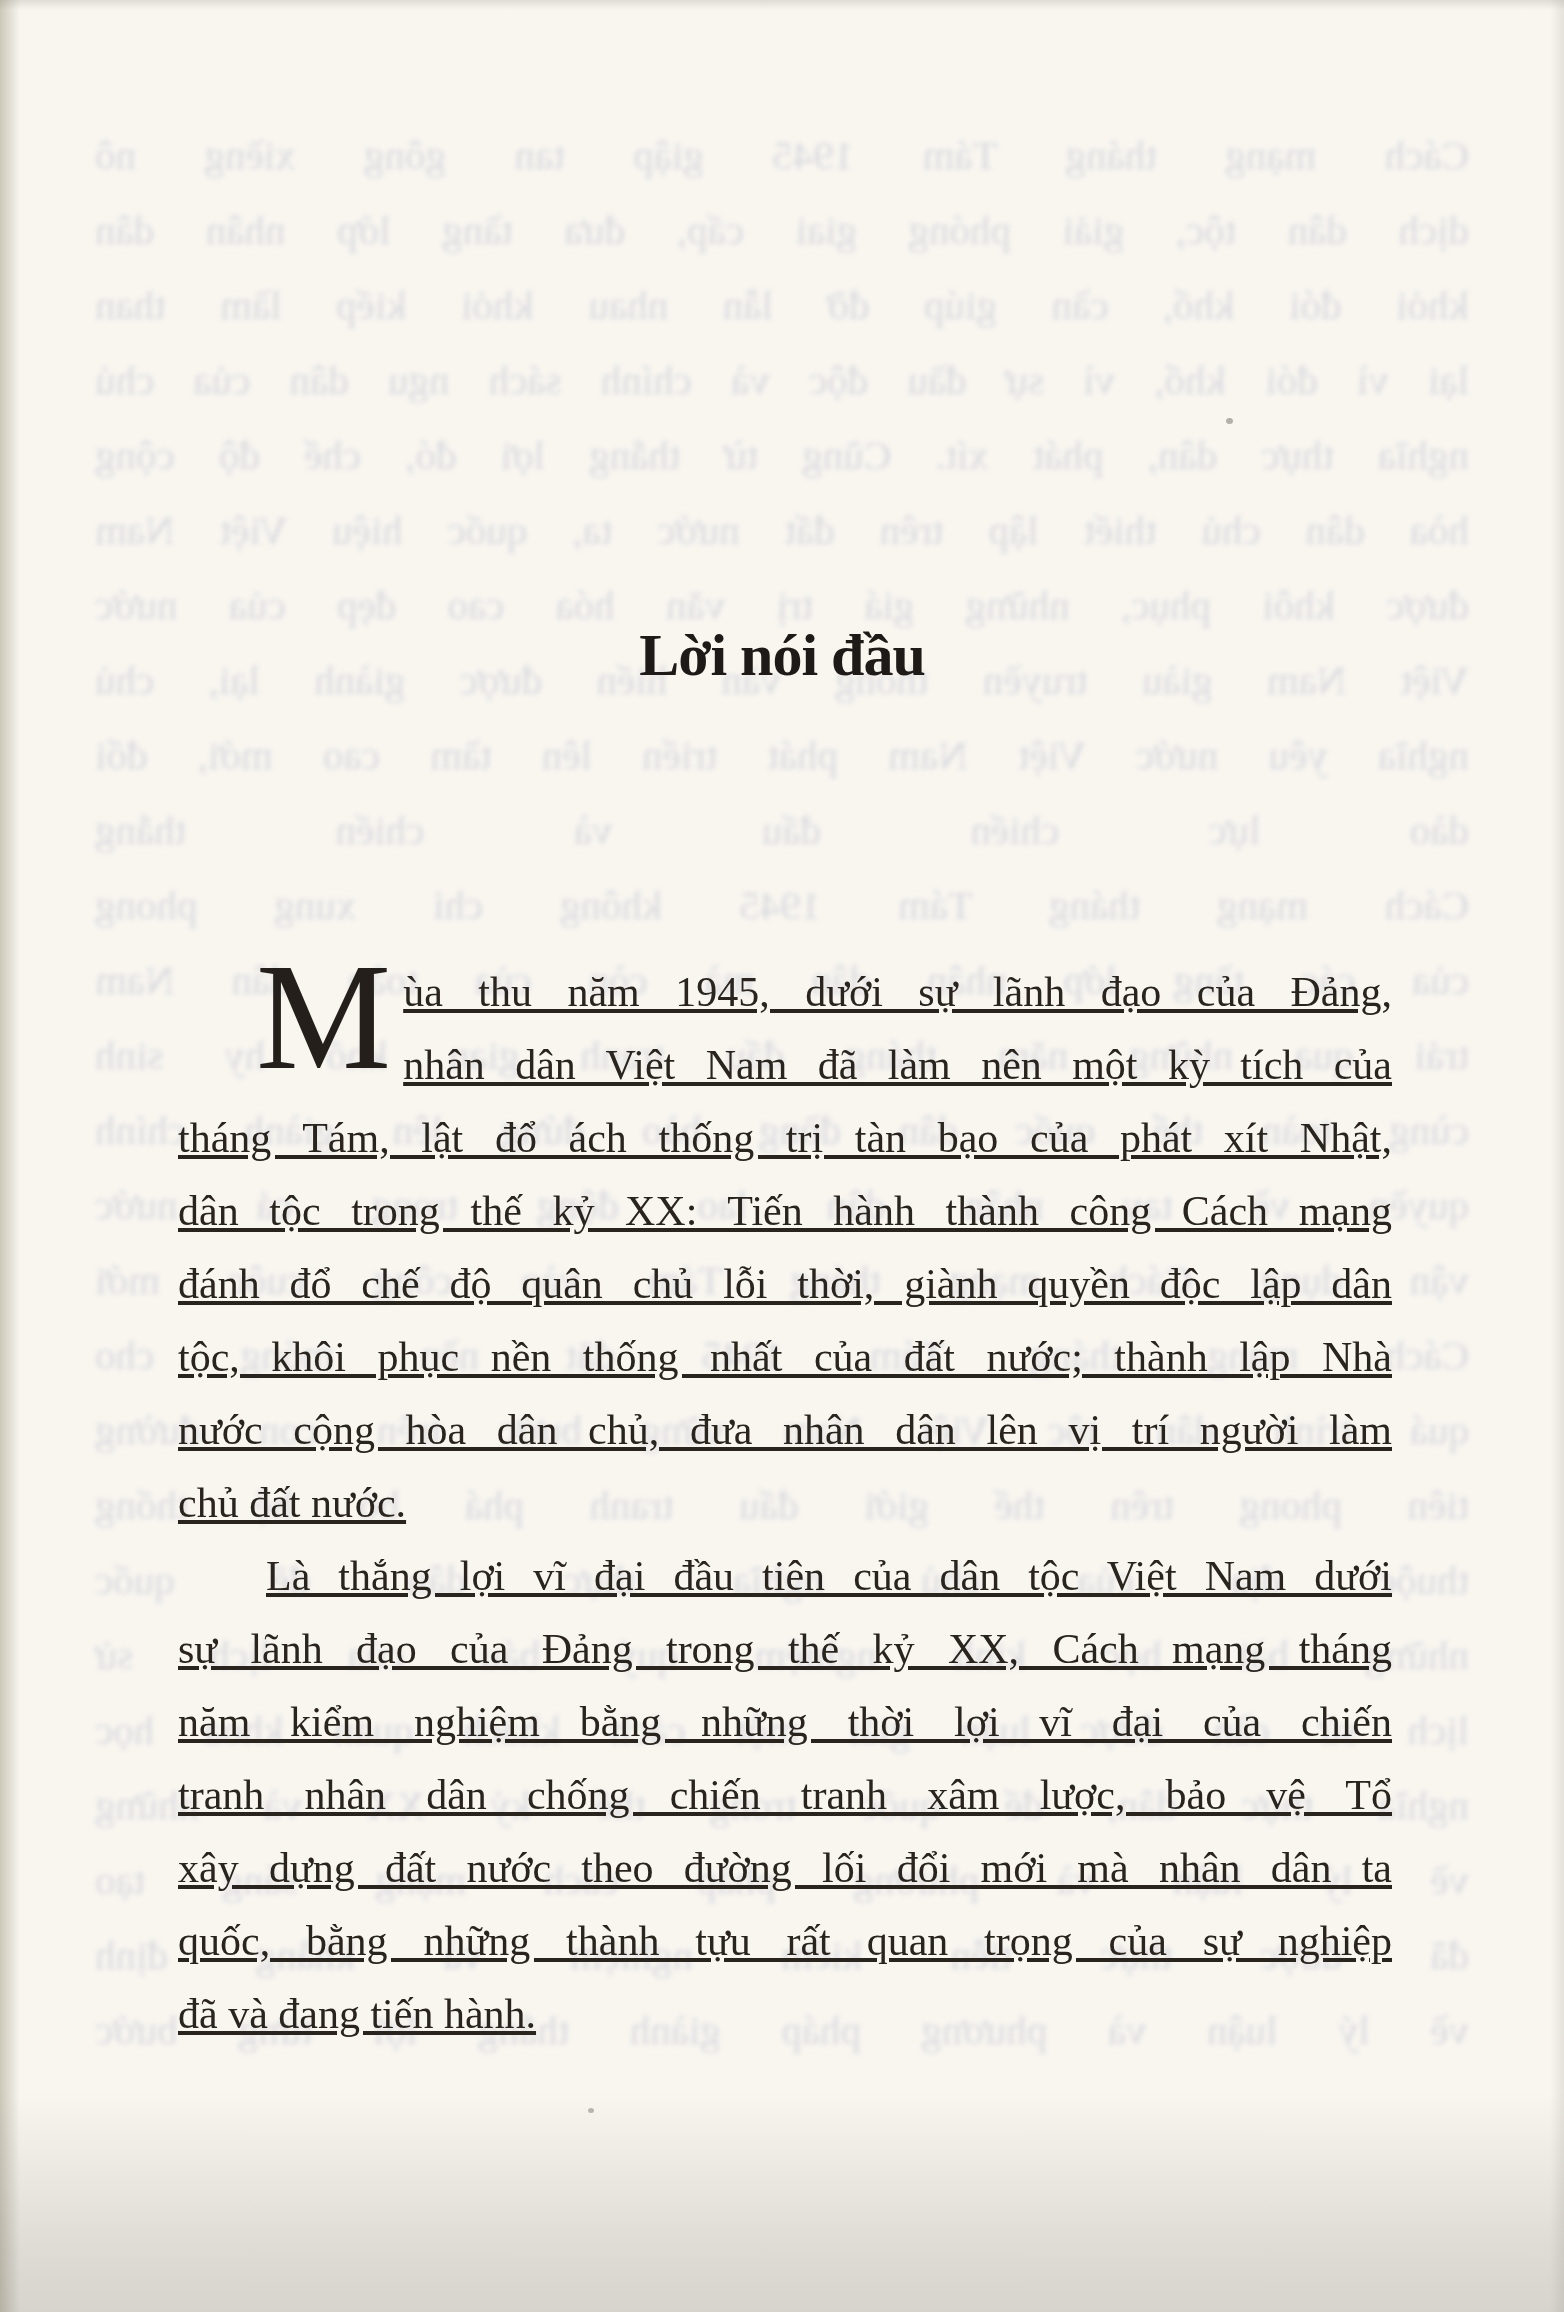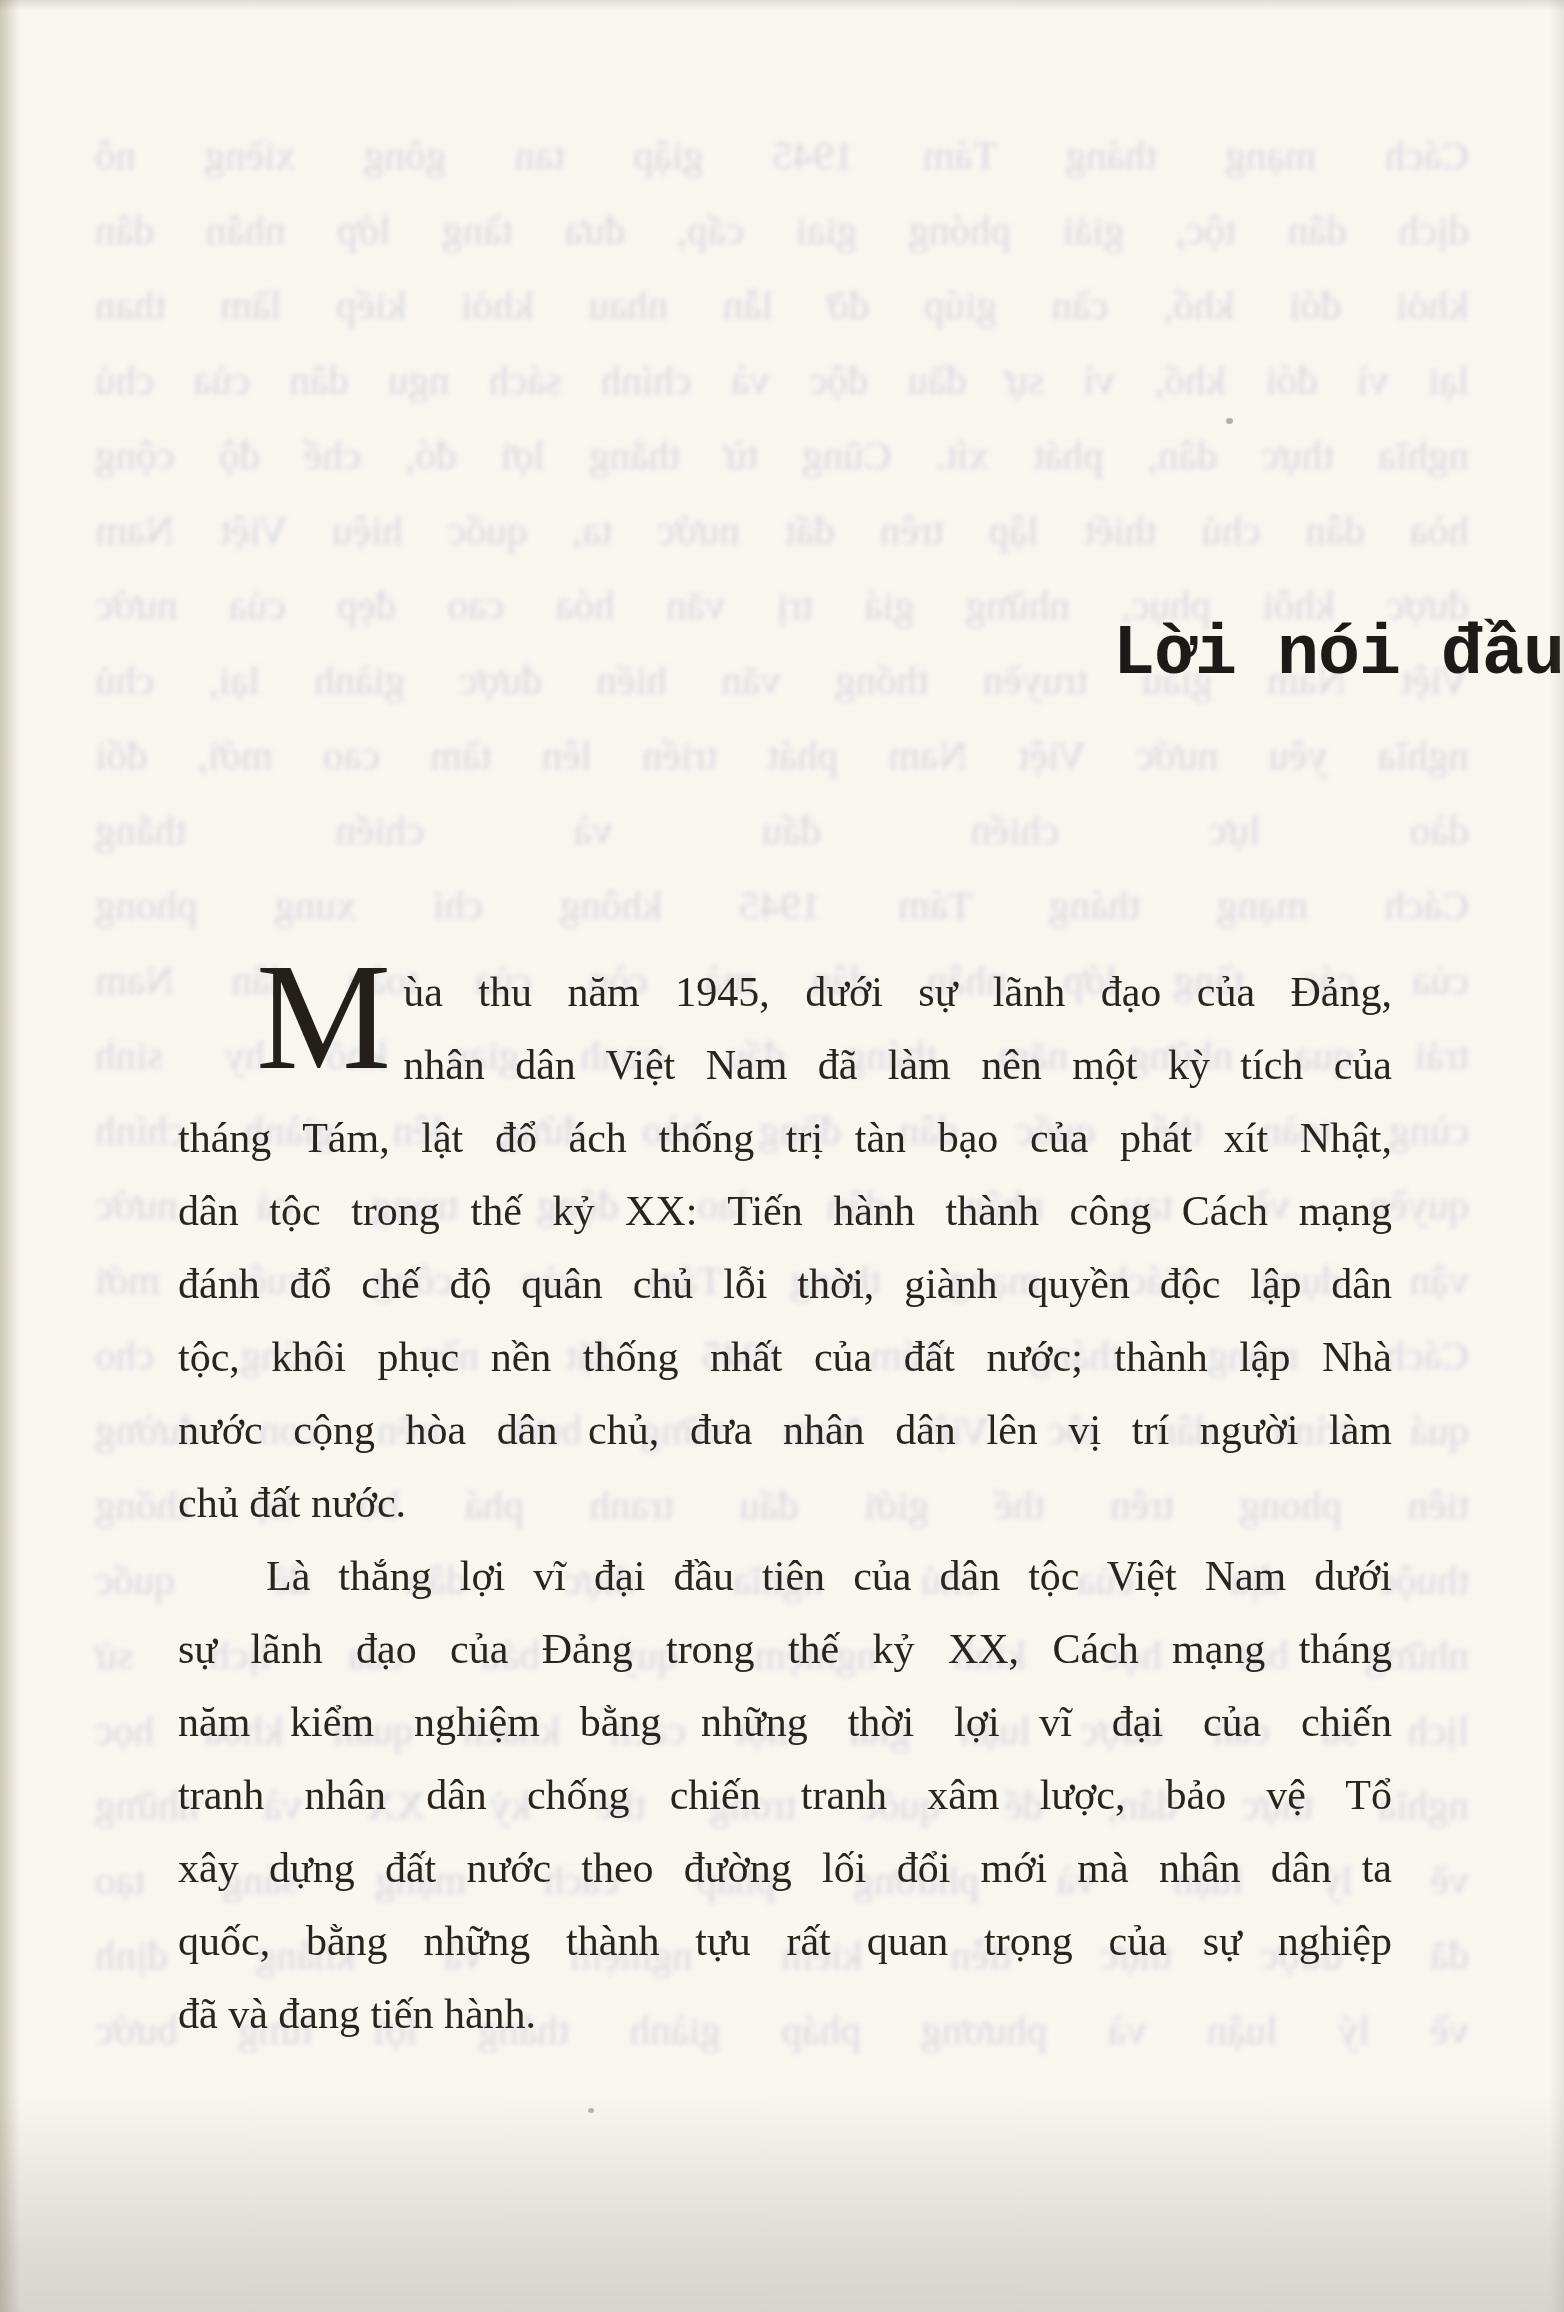--- a/index.html
+++ b/index.html
@@ -44,37 +44,38 @@
   }
   .ghost-line{
     height:75px;line-height:75px;
     text-align:justify;text-align-last:justify;
     overflow:hidden;white-space:nowrap;
   }
 
   .title{
     position:absolute;top:600px;left:0;width:100%;
     margin:0;
-    text-align:right;
-    font-family:Liberation Mono, monospace;
+    text-align:center;
+    font-family:Liberation Serif, serif;
     font-weight:bold;
-    font-size:70px;line-height:110px;
+    font-size:60px;line-height:110px;
     letter-spacing:-1px;
     color:#1d1a17;
   }
 
   .bodycol{
     position:absolute;top:956px;left:178px;width:1214px;
     color:#2a241e;
     font-size:42px;
   }
   .line{
     height:73px;line-height:73px;
     text-align:justify;text-align-last:justify;
     overflow:visible;
+    text-decoration:underline;
   }
   .line.lastline{text-align-last:left;}
   .line.indent{text-indent:88px;}
   .dropcap{
     float:left;
     margin-left:78px;margin-right:12px;
     height:146px;
     font-size:152px;line-height:122px;
     color:#241f1a;
   }

